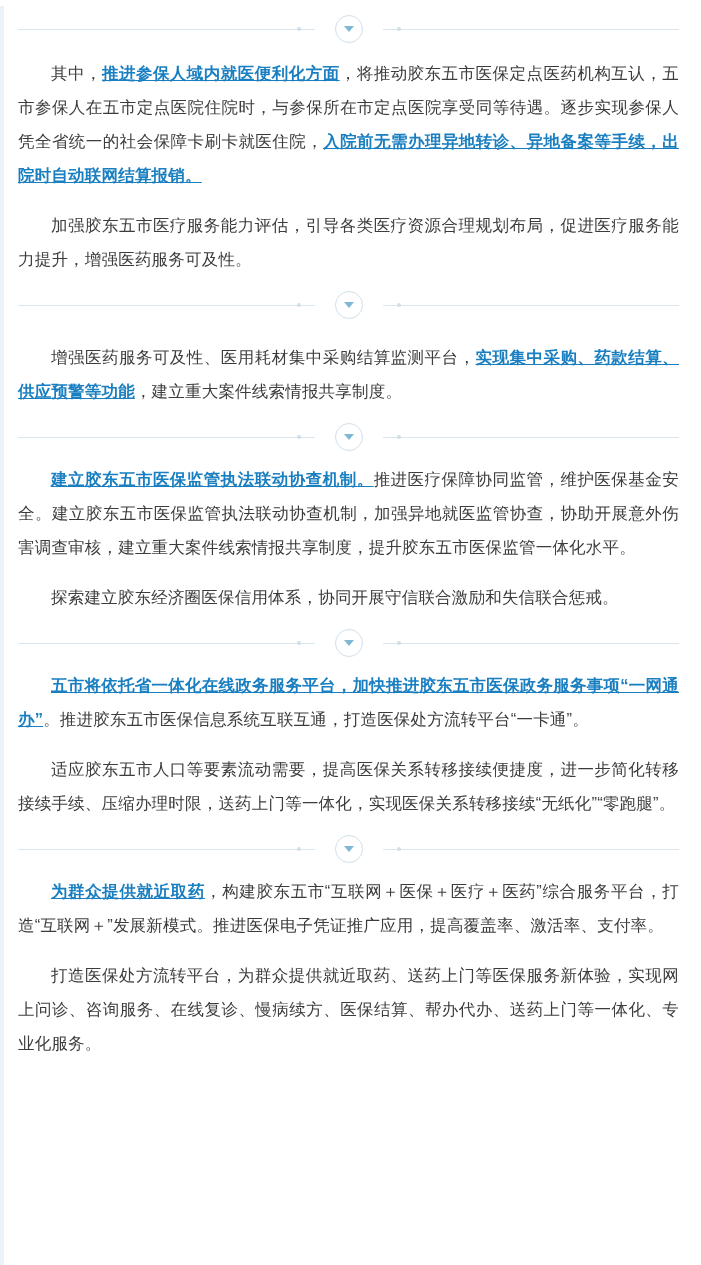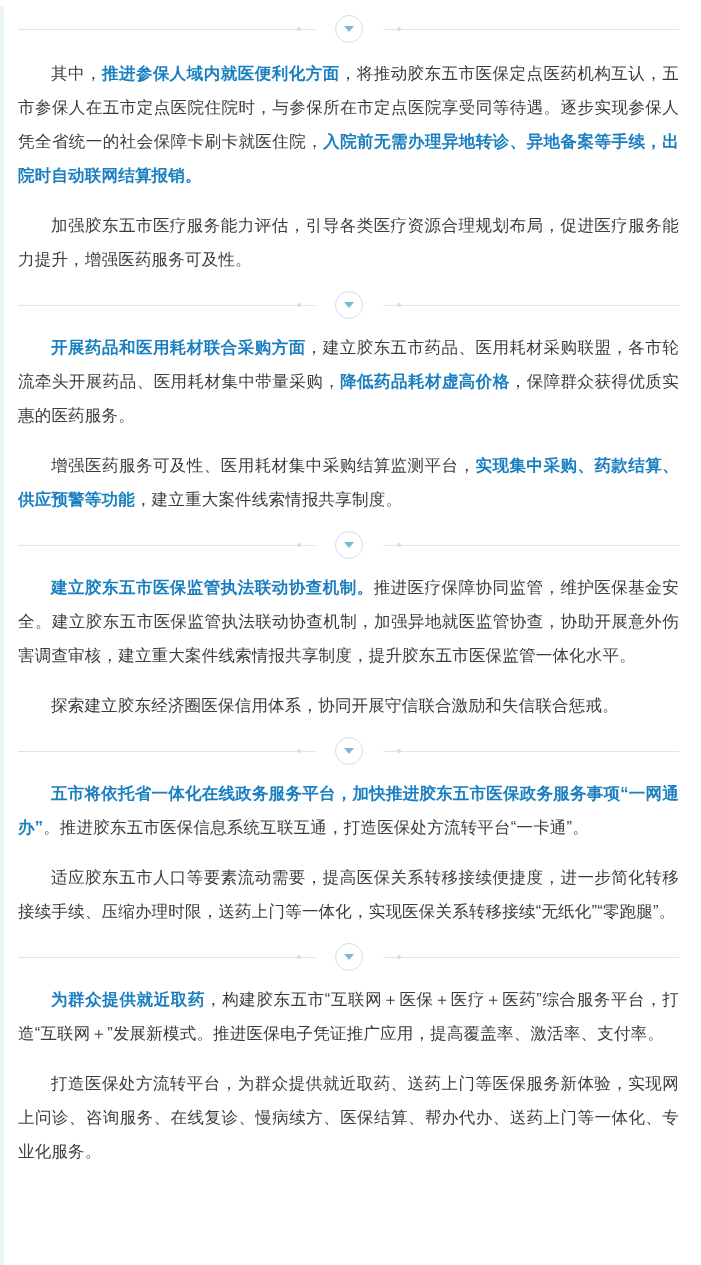--- a/index.html
+++ b/index.html
@@ -98,20 +98,21 @@
     text-indent: 2em;
     letter-spacing: 0.2px;
   }
   p.para:last-child {
     margin-bottom: 0;
     margin-top: 12px;
   }
   .hl {
     color: #1a7fc1;
     font-weight: bold;
+    text-decoration: underline;
   }
   .block {
     margin-bottom: 4px;
   }
   .first-block {
     padding-top: 2px;
   }
 </style>
 </head>
 <body>
@@ -135,21 +136,20 @@
         <div class="divider">
           <span class="line left"></span>
           <span class="line right"></span>
           <span class="dot d1"></span>
           <span class="dot d2"></span>
           <span class="circle">
             <span class="tri"></span>
           </span>
         </div>
         <div class="block">
-          <p class="para"><span class="hl">开展药品和医用耗材联合采购方面</span><span>，建立胶东五市药品、医用耗材采购联盟，各市轮流牵头开展药品、医用耗材集中带量采购，</span><span class="hl">降低药品耗材虚高价格</span><span>，保障群众获得优质实惠的医药服务。</span></p>
           <p class="para"><span>增强医药服务可及性、医用耗材集中采购结算监测平台，</span><span class="hl">实现集中采购、药款结算、供应预警等功能</span><span>，建立重大案件线索情报共享制度。</span></p>
         </div>
         <div class="divider">
           <span class="line left"></span>
           <span class="line right"></span>
           <span class="dot d1"></span>
           <span class="dot d2"></span>
           <span class="circle">
             <span class="tri"></span>
           </span>

